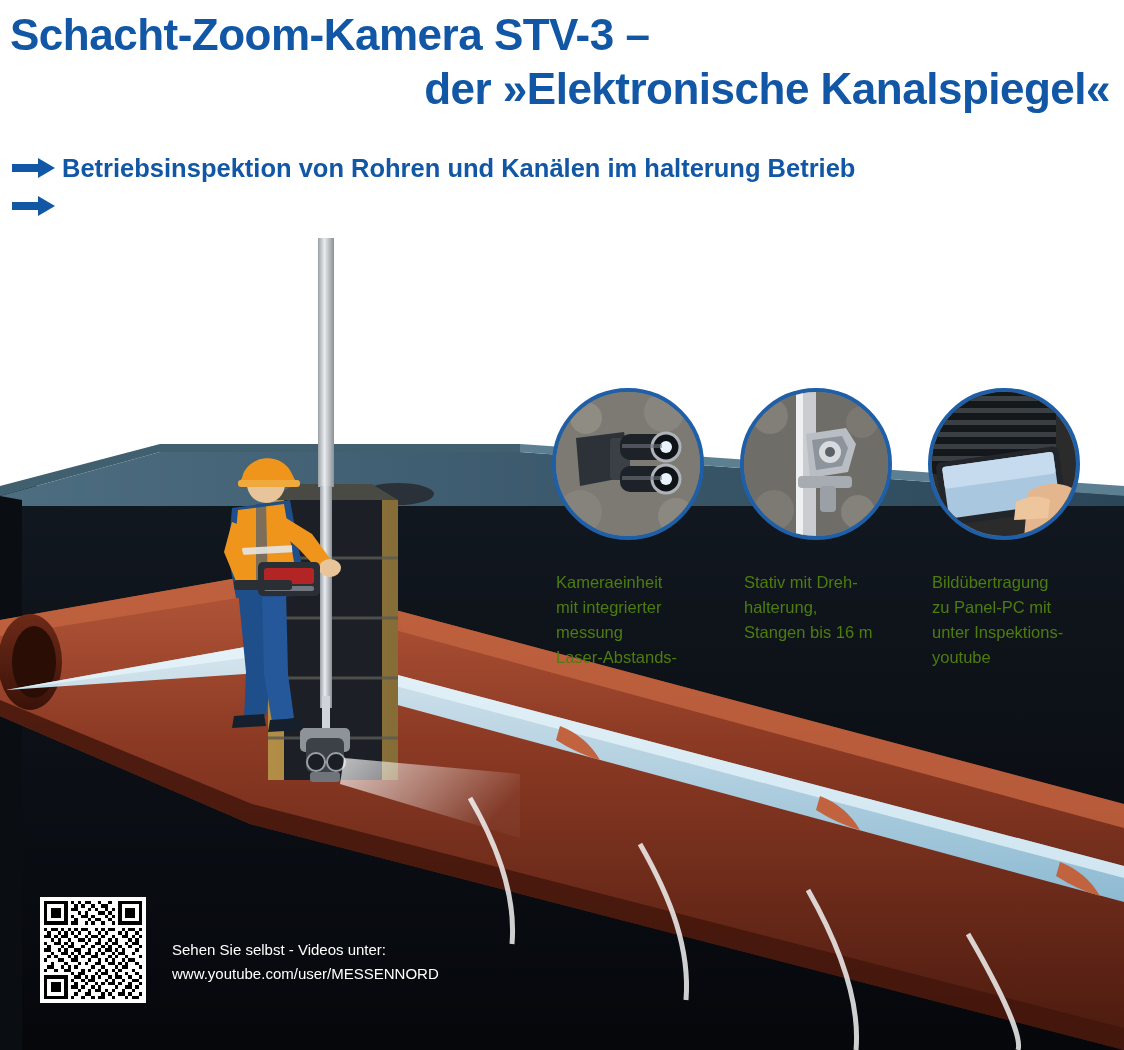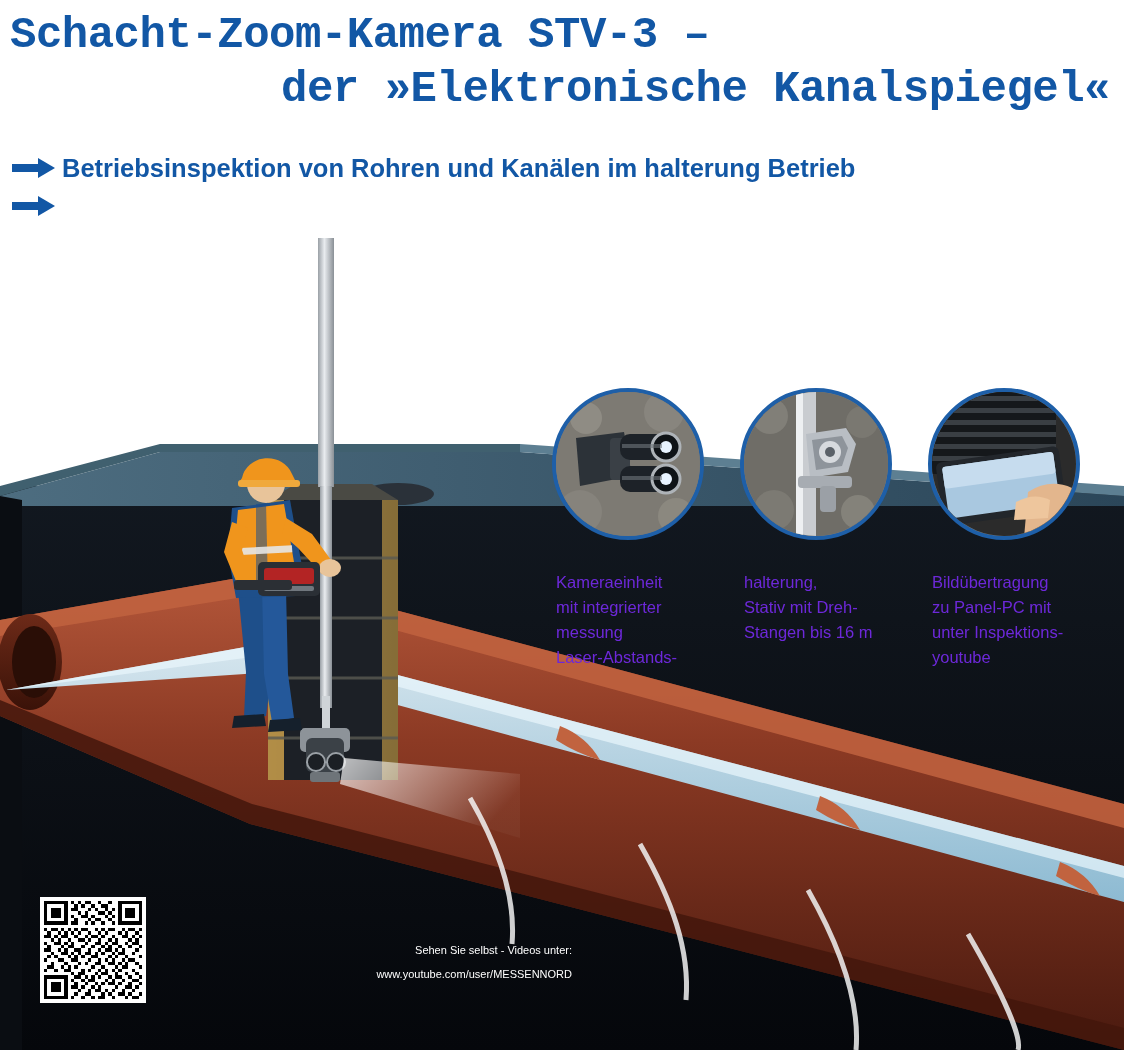--- a/index.html
+++ b/index.html
@@ -23,21 +23,20 @@
     height: 238px;
     background: #ffffff;
   }
   .title-block {
     position: absolute;
     left: 0; top: 8px;
     width: 1124px;
     text-align: right;
     padding-right: 14px;
     box-sizing: border-box;
-    font-family: Liberation Mono, monospace;
   }
   .title-line {
     color: #1257a5;
     font-weight: bold;
     font-size: 44px;
     line-height: 54px;
     letter-spacing: -0.5px;
     white-space: nowrap;
   }
   .title-line.first {
@@ -113,21 +112,21 @@
   .callout .photo {
     position: absolute;
     inset: 0;
   }
   .callout-1 { left: 552px; top: 150px; }
   .callout-2 { left: 740px; top: 150px; }
   .callout-3 { left: 928px; top: 150px; }
 
   .caption {
     position: absolute;
-    color: #6d28d9;
+    color: #4d7c0f;
     font-size: 16.5px;
     line-height: 25px;
     width: 190px;
   }
   .cap-1 { left: 556px; top: 332px; }
   .cap-2 { left: 744px; top: 332px; }
   .cap-3 { left: 932px; top: 332px; }
 
   
   .qr-box {
@@ -139,24 +138,23 @@
     background: #ffffff;
     padding: 4px;
     box-sizing: border-box;
   }
   .qr-box svg { display: block; }
   .video-text {
     position: absolute;
     left: 172px;
     top: 700px;
     color: #ffffff;
-    font-size: 11px;
+    font-size: 15px;
     line-height: 24px;
     width: 400px;
-    text-align: right;
   }
 </style>
 </head>
 <body>
 
 <div class="header">
   <div class="title-block">
     <div class="title-line first">Schacht-Zoom-Kamera STV-3 –</div>
     <div class="title-line">der »Elektronische Kanalspiegel«</div>
   </div>
@@ -388,22 +386,22 @@
     </svg>
   </div>
 
   <div class="caption cap-1">
       <div>Kameraeinheit</div>
       <div>mit integrierter</div>
       <div>messung</div>
       <div>Laser-Abstands-</div>
     </div>
   <div class="caption cap-2">
+      <div>Stativ mit Dreh-</div>
       <div>halterung,</div>
-      <div>Stativ mit Dreh-</div>
       <div>Stangen bis 16 m</div>
     </div>
   <div class="caption cap-3">
       <div>Bildübertragung</div>
       <div>zu Panel-PC mit</div>
       <div>unter Inspektions-</div>
       <div>youtube</div>
     </div>
 
   <div class="qr-box">

